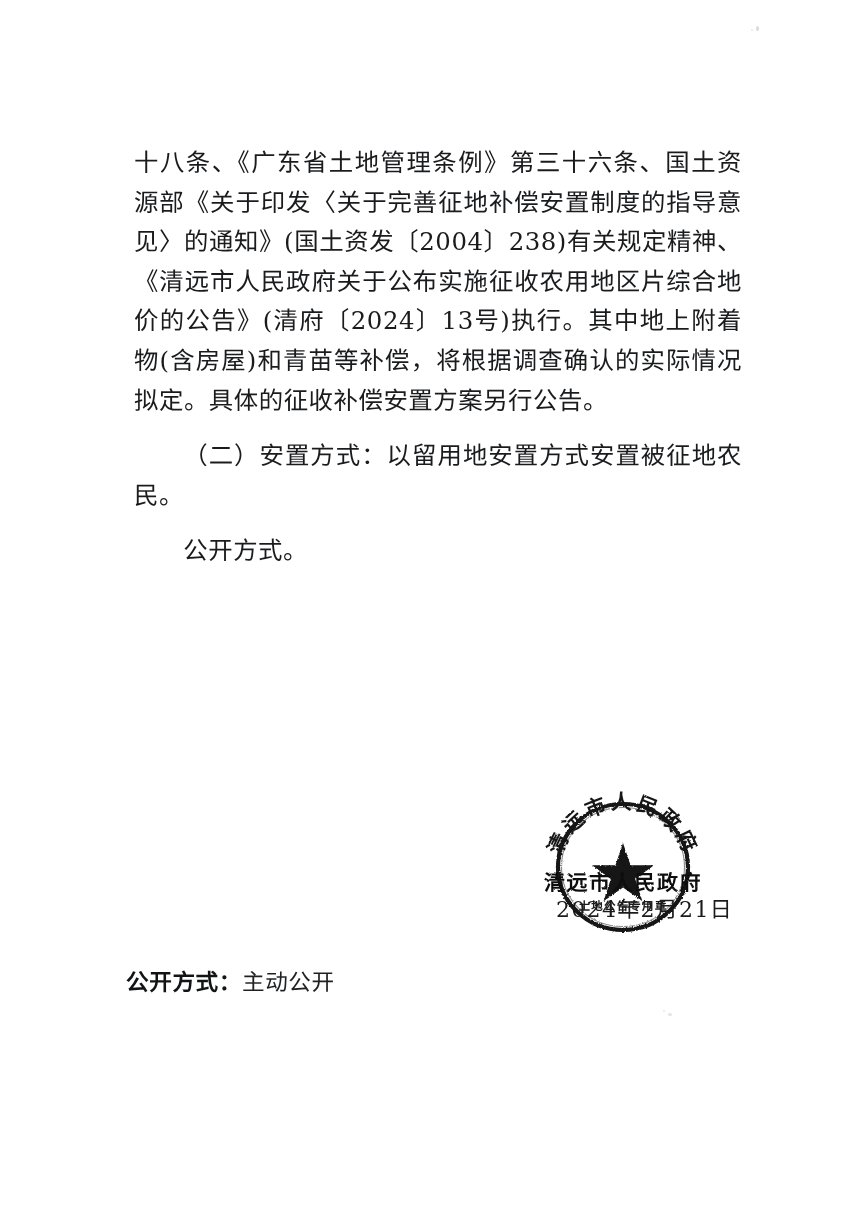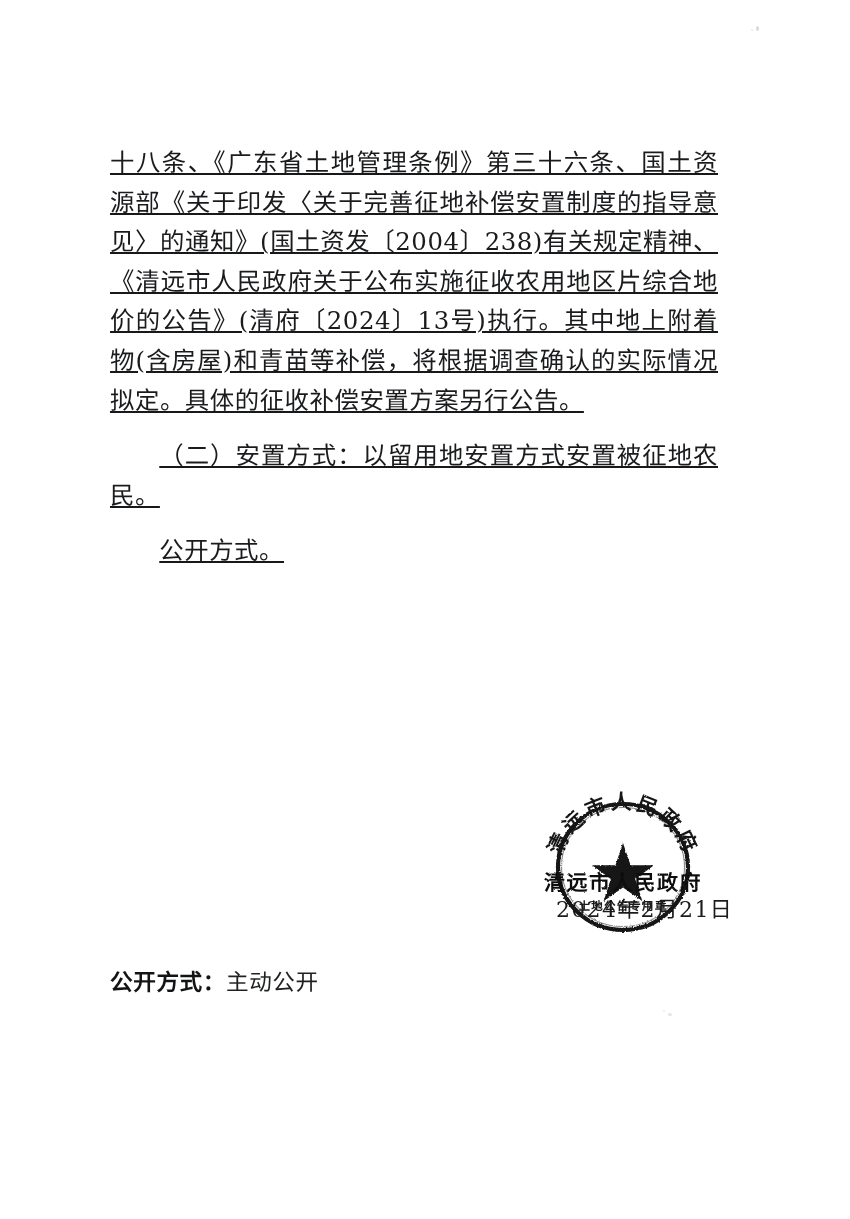--- a/index.html
+++ b/index.html
@@ -16,24 +16,23 @@
     background: #ffffff;
     overflow: hidden;
     font-family: "DejaVu Serif", "Liberation Serif", serif;
     color: #17181a;
     -webkit-font-smoothing: antialiased;
   }
 
   
   #body-text {
     position: absolute;
-    left: 110px;
+    left: 134px;
     top: 143px;
     width: 608px;
-    text-decoration: underline;
   }
 
   .para {
     margin: 0;
     font-size: 24.4px;
     line-height: 39.6px;
     letter-spacing: 0.55px;
     text-align: justify;
     text-justify: inter-character;
     word-break: break-all;
@@ -70,21 +69,21 @@
     top: 789px;
     width: 172px;
     height: 150px;
     pointer-events: none;
   }
   #seal svg { display: block; width: 100%; height: 100%; }
 
   
   #footer-note {
     position: absolute;
-    left: 110px;
+    left: 126px;
     top: 966px;
     font-size: 22.6px;
     line-height: 32px;
     letter-spacing: 0.6px;
     white-space: nowrap;
   }
   #footer-note .lbl {
     font-weight: 700;
     font-family: "DejaVu Sans", "Liberation Sans", sans-serif;
     color: #121314;

